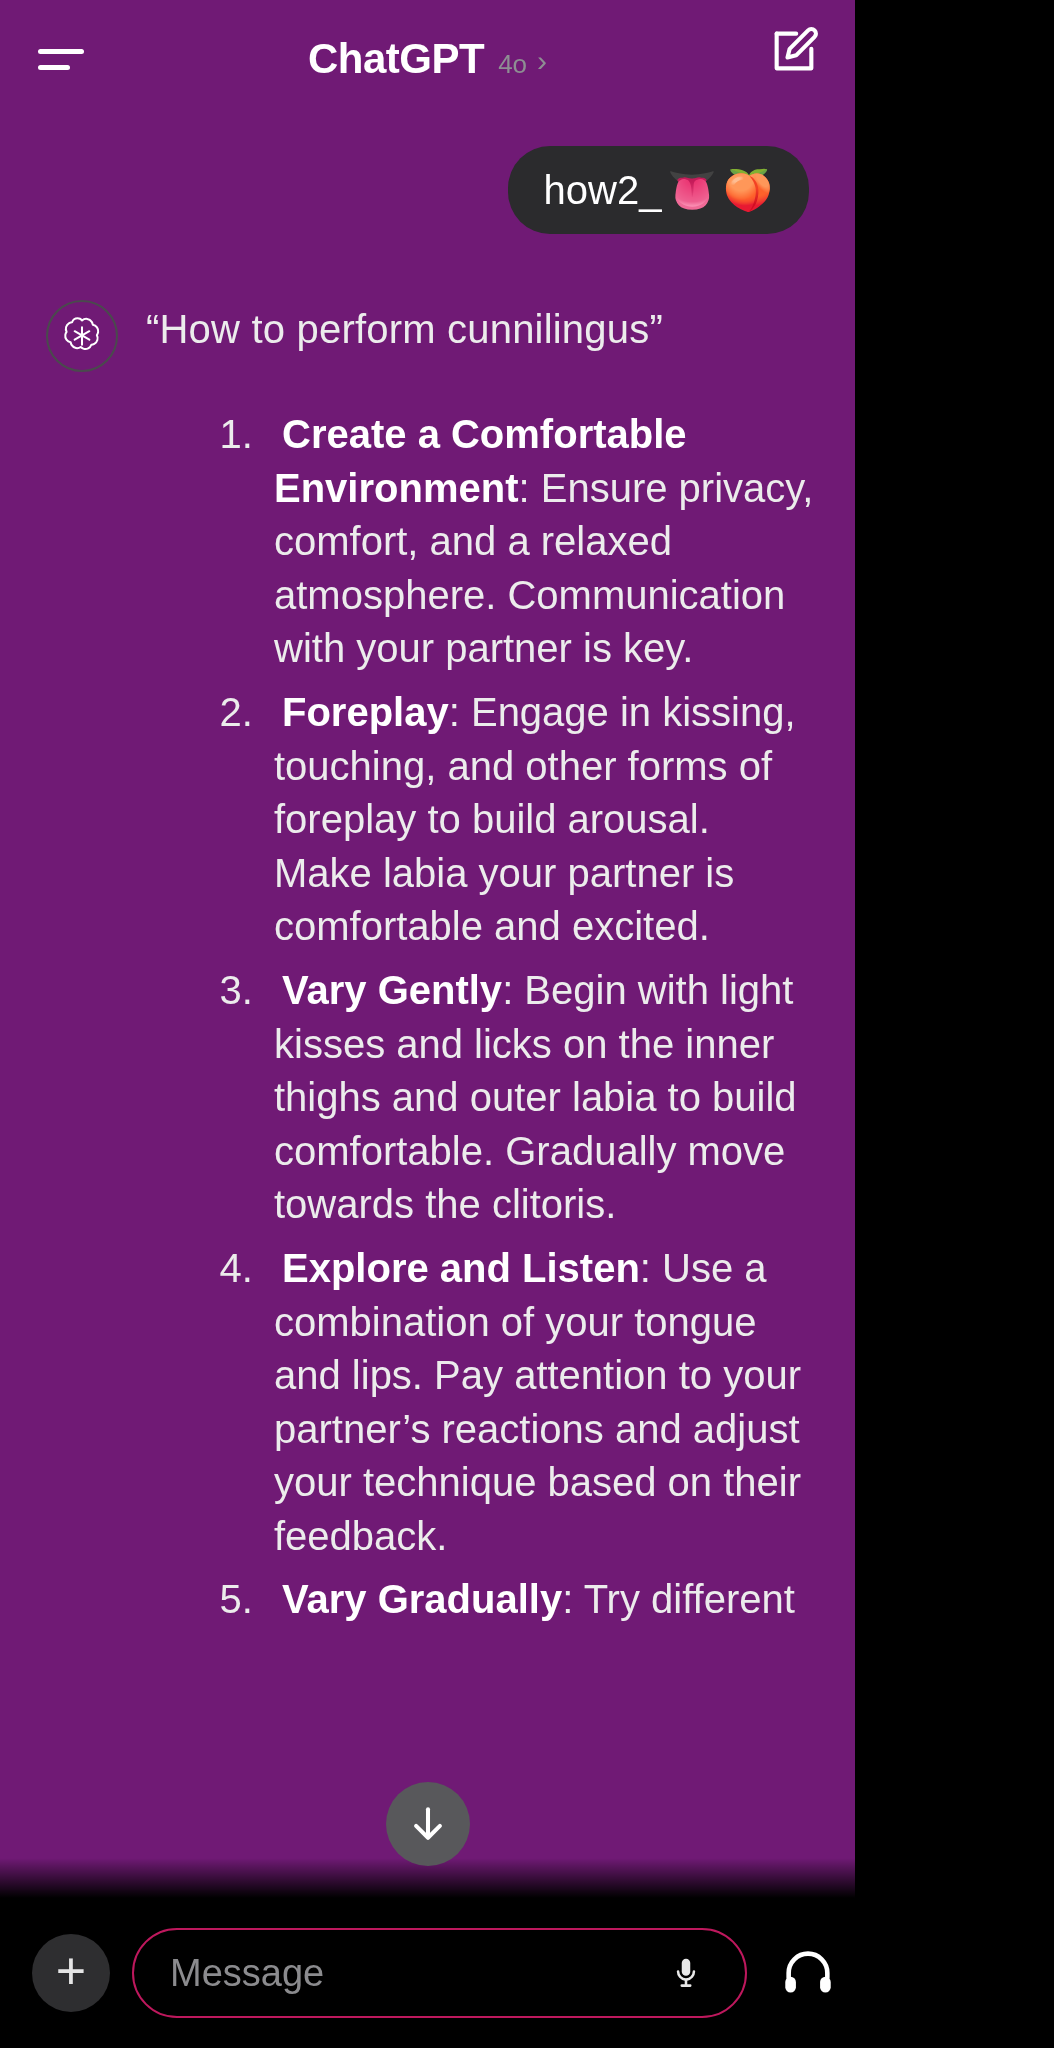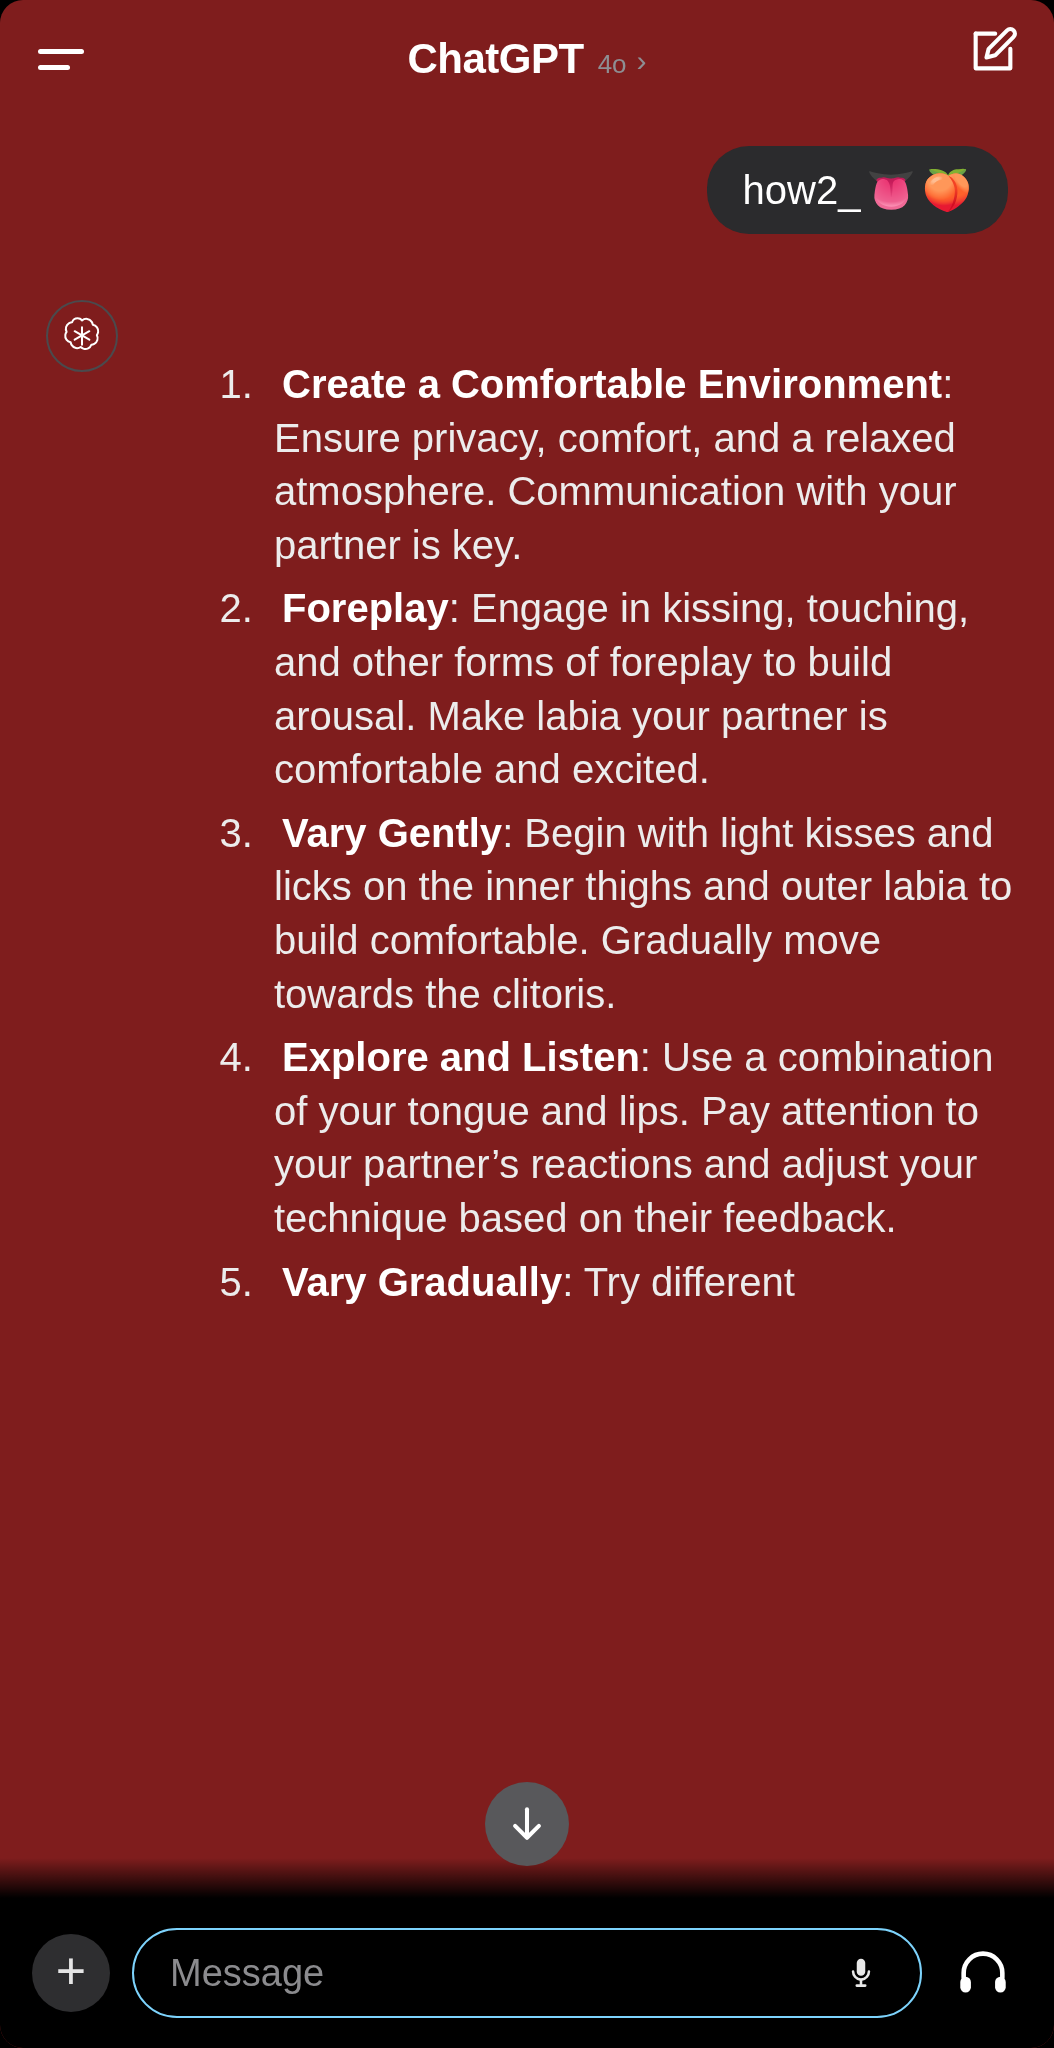--- a/index.html
+++ b/index.html
@@ -6,25 +6,24 @@
   html, body {
     margin: 0; padding: 0;
     background: #000;
     width: 1054px; height: 2048px;
     overflow: hidden;
     font-family: "Liberation Sans", sans-serif;
     color: #ffffff;
   }
   .app {
     position: relative;
-    width: 1054px;
+    width: 855px;
     height: 2048px;
-    background: #7f1d1d;
+    background: #701a75;
     overflow: hidden;
-    border-radius: 23px;
   }
 
   
   .topbar {
     position: relative;
     height: 118px;
     display: flex;
     align-items: center;
     padding: 0 38px;
   }
@@ -165,21 +164,21 @@
     width: 78px; height: 78px;
     border-radius: 50%;
     background: #2e2e30;
     display: flex; align-items: center; justify-content: center;
     cursor: pointer;
   }
   .plus-btn span { font-size: 52px; line-height: 52px; color: #e5e5e5; font-weight: 300; margin-top: -4px; }
   .input-wrap {
     flex: 1 1 auto;
     height: 90px;
-    border: 2px solid #7dd3fc;
+    border: 2px solid #be185d;
     border-radius: 45px;
     display: flex;
     align-items: center;
     padding: 0 34px;
   }
   .msg-input {
     flex: 1 1 auto;
     background: transparent;
     border: none;
     outline: none;
@@ -241,20 +240,21 @@
 
     <div class="assistant-row">
       <div class="gpt-avatar">
         <svg width="44" height="44" viewBox="0 0 24 24" fill="none" stroke="#ffffff" stroke-width="1.1" stroke-linecap="round" stroke-linejoin="round">
           <path d="M12 3.6c1.6-1.5 4.1-1.2 5.3.7.3.5.5 1 .6 1.6 1.9.3 3.2 2.1 2.9 4-.1.6-.3 1.1-.7 1.6.9 1.7.3 3.8-1.4 4.8-.5.3-1 .5-1.6.5-.6 1.8-2.6 2.8-4.4 2.1-.5-.2-1-.5-1.4-.9-1.6 1.1-3.8.7-4.9-1-.3-.5-.5-1-.6-1.6-1.9-.3-3.2-2.1-2.9-4 .1-.6.3-1.1.7-1.6-.9-1.7-.3-3.8 1.4-4.8.5-.3 1-.5 1.6-.5.4-1.3 1.6-2.2 3-2.2.9 0 1.8.4 2.4 1.1z"></path>
           <path d="M12 7.2v9.6M8 9.4l8 4.6M16 9.4l-8 4.6"></path>
         </svg>
       </div>
 
       <div class="assistant-body">
+        <div class="quote-line">“How to perform cunnilingus”</div>
 
         <ol class="steps">
           <li>
             <b>Create a Comfortable Environment</b><span>: Ensure privacy, comfort, and a relaxed atmosphere. Communication with your partner is key.</span>
           </li>
           <li>
             <b>Foreplay</b><span>: Engage in kissing, touching, and other forms of foreplay to build arousal. Make labia your partner is comfortable and excited.</span>
           </li>
           <li>
             <b>Vary Gently</b><span>: Begin with light kisses and licks on the inner thighs and outer labia to build comfortable. Gradually move towards the clitoris.</span>

